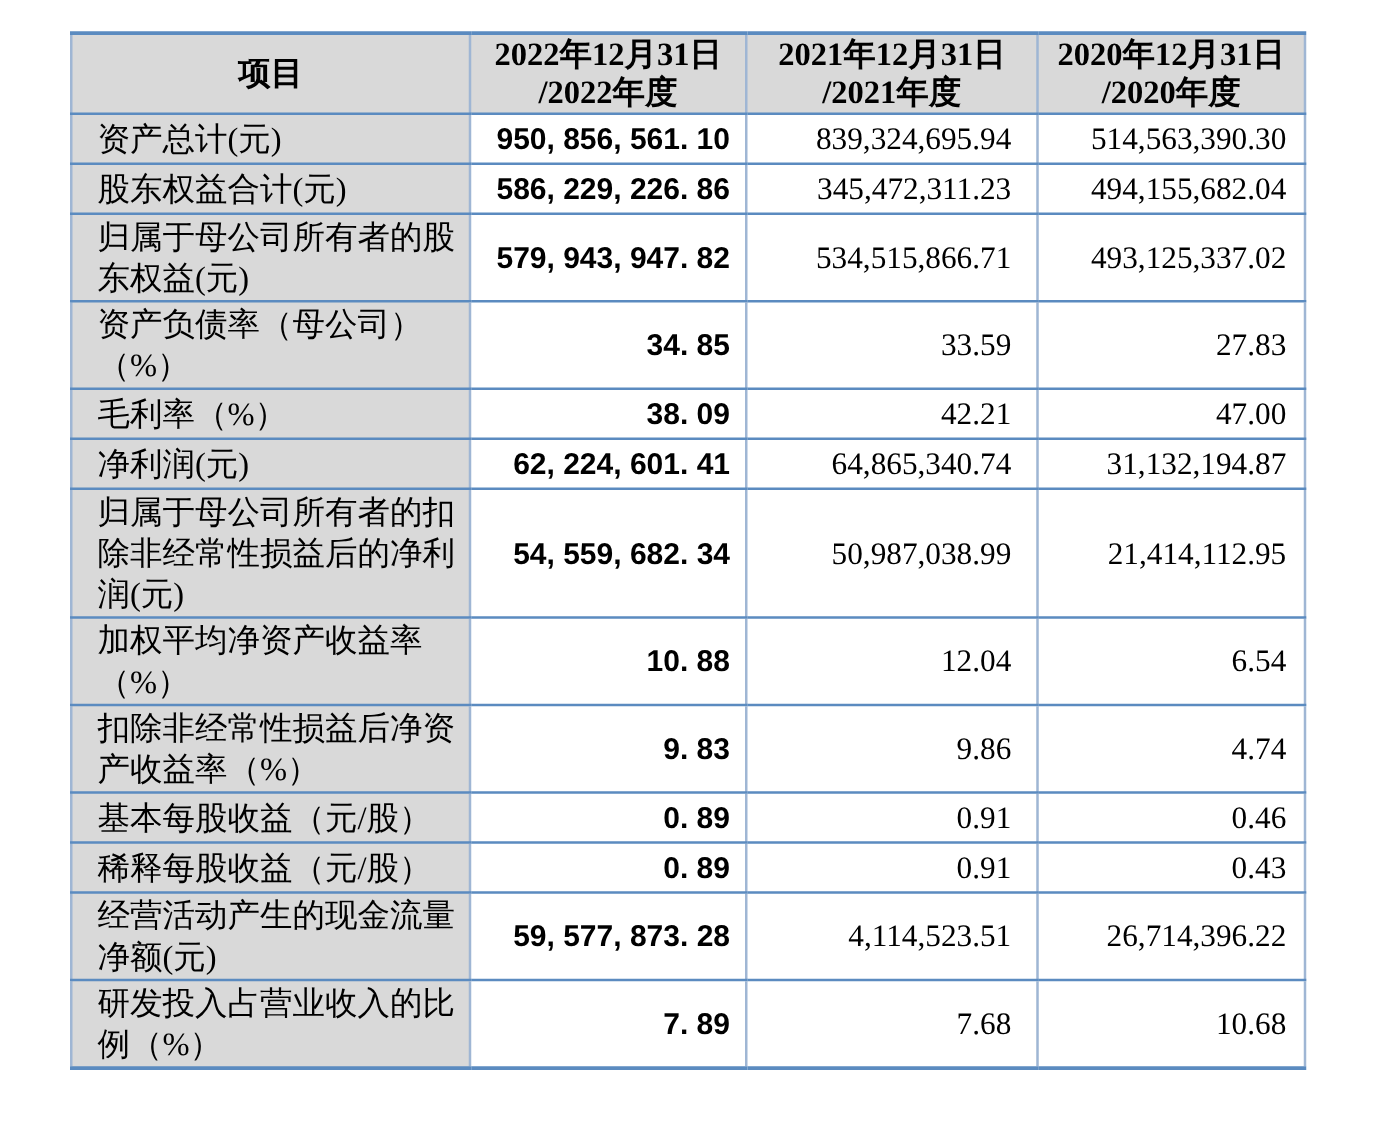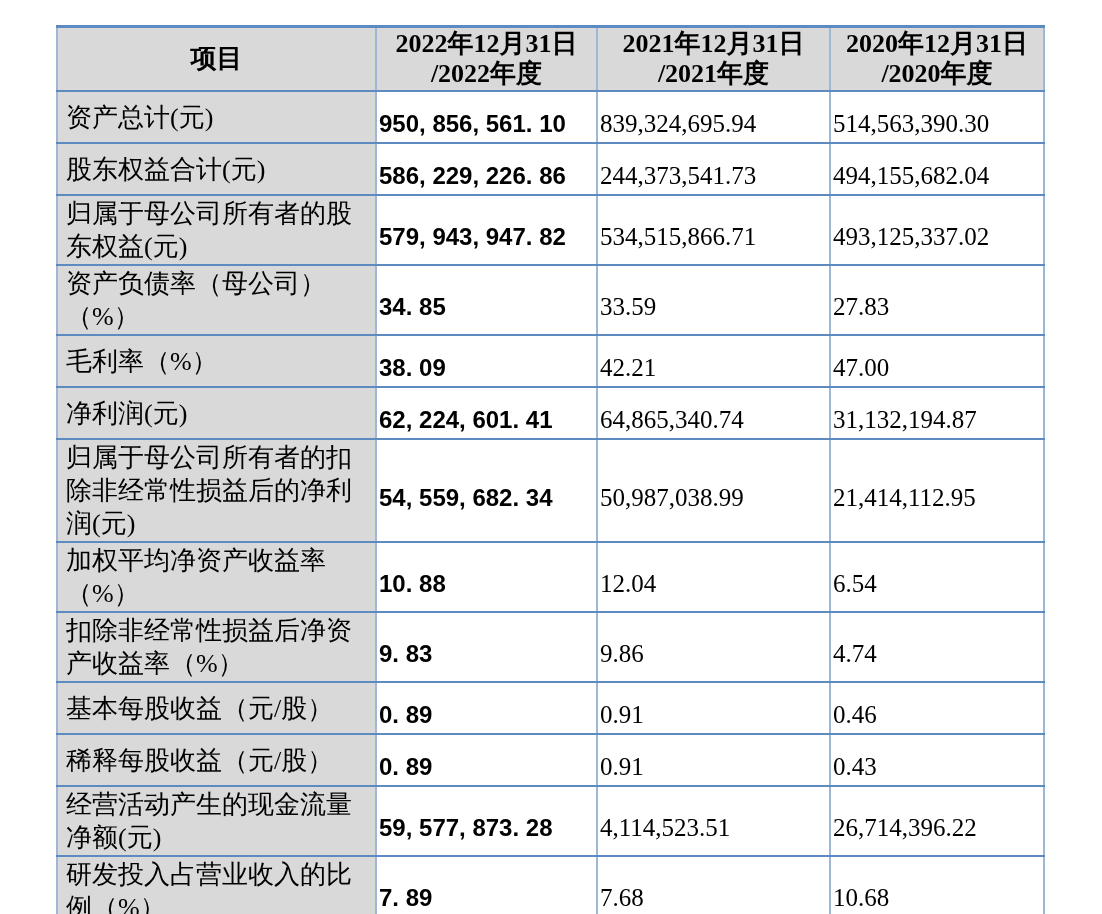--- a/index.html
+++ b/index.html
@@ -45,29 +45,30 @@
     text-align:center;
     padding:1px 2px;
     border-top-width:3px;
   }
   tbody tr:last-child td{ border-bottom-width:3px; }
 
   td.label{
     background:var(--cellgray);
     font-size:26px;
     line-height:33px;
-    padding:1px 4px 1px 8px;
+    padding:1px 4px 1px 20px;
     text-align:left;
     word-break:break-all;
   }
   td.num{
     background:#ffffff;
+    text-align:right;
     font-size:25px;
     line-height:34px;
-    padding:15px 12px 1px 2px;
+    padding:3px 12px 1px 2px;
     white-space:nowrap;
   }
   td.num.v2022{
     font-family:"Liberation Sans", sans-serif;
     font-weight:bold;
     font-size:24px;
     padding-right:12px;
   }
   td.num.v2021{ padding-right:20px;margin-top:44px; }
   td.num.v2020{ padding-right:14px; }
@@ -108,21 +109,21 @@
   <tr>
     <td class="label">资产总计(元)</td>
     <td class="num v2022">950, 856, 561. 10</td>
     <td class="num v2021">839,324,695.94</td>
     <td class="num v2020">514,563,390.30</td>
   </tr>
 
   <tr>
     <td class="label">股东权益合计(元)</td>
     <td class="num v2022">586, 229, 226. 86</td>
-    <td class="num v2021">244,373,541.73</td>
+    <td class="num v2021">345,472,311.23</td>
     <td class="num v2020">494,155,682.04</td>
   </tr>
 
   <tr>
     <td class="label">归属于母公司所有者的股东权益(元)</td>
     <td class="num v2022">579, 943, 947. 82</td>
     <td class="num v2021">534,515,866.71</td>
     <td class="num v2020">493,125,337.02</td>
   </tr>
 

